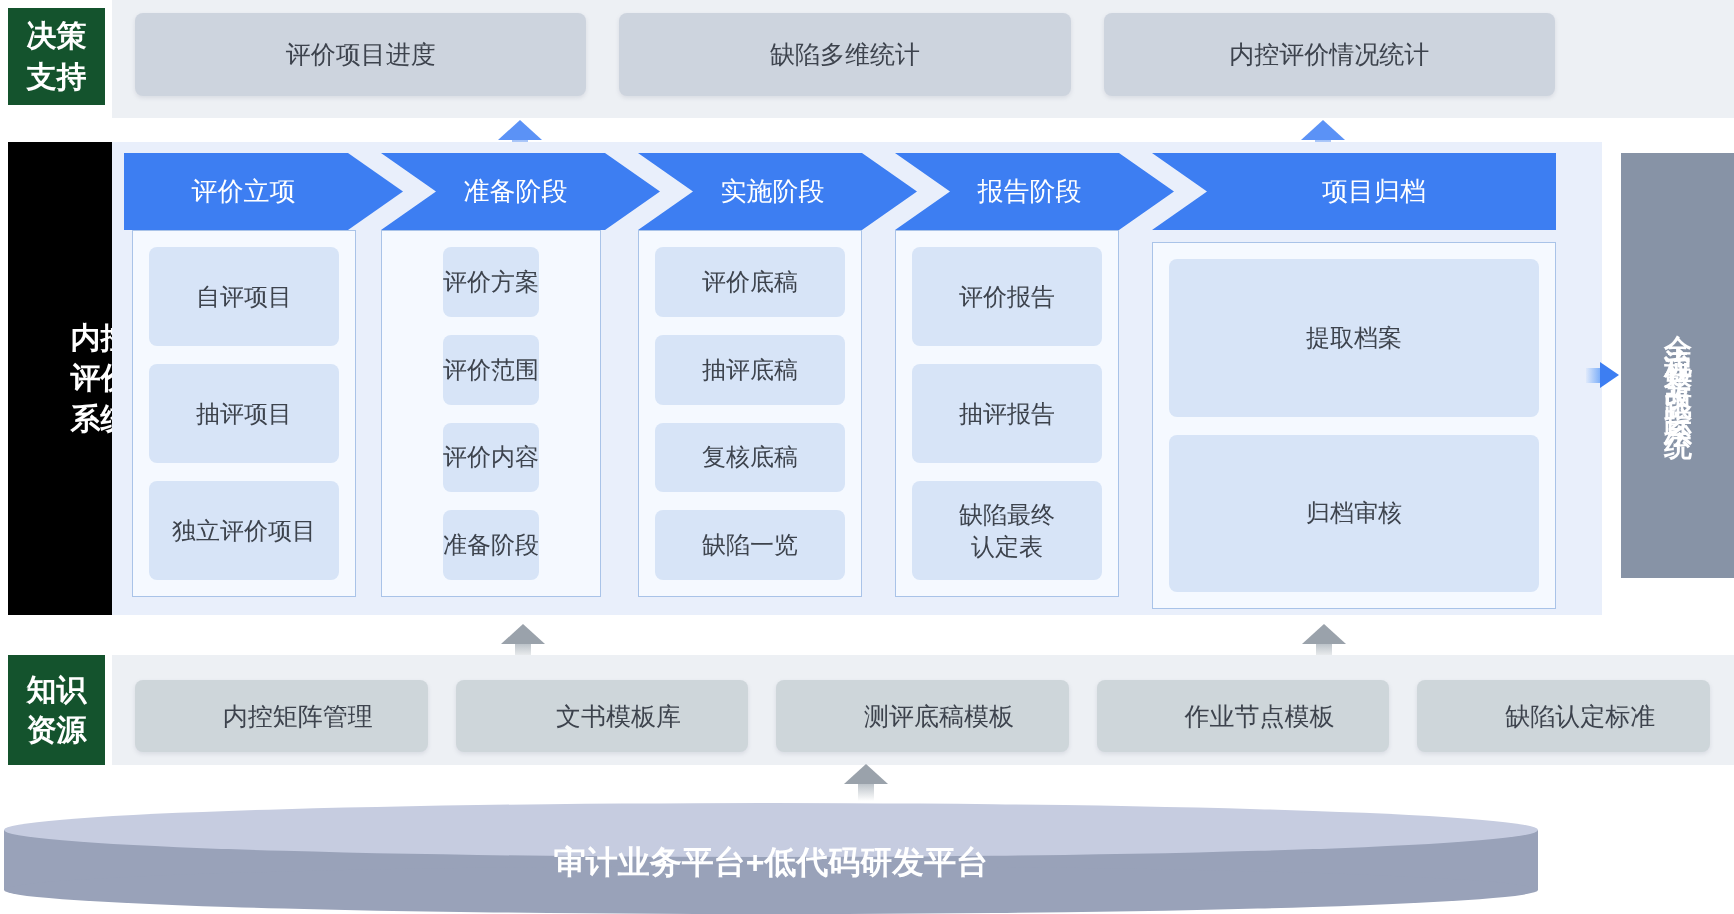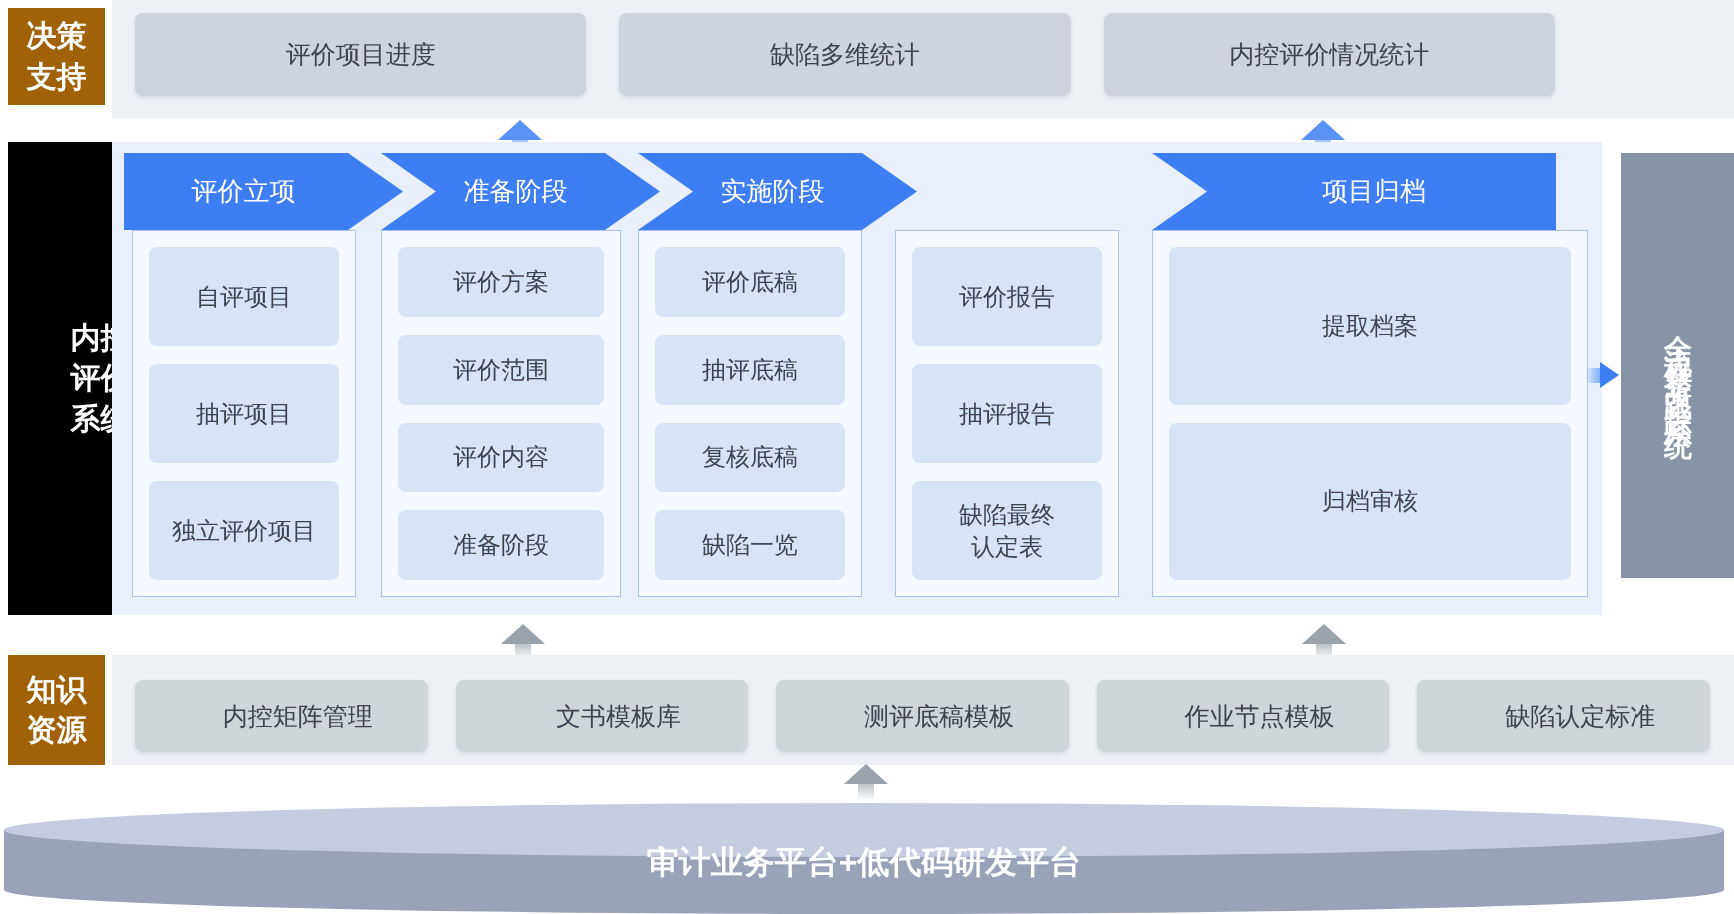--- a/index.html
+++ b/index.html
@@ -4,21 +4,21 @@
 <style>
   html,body{margin:0;padding:0;background:#ffffff;}
   body{font-family:"Liberation Sans","DejaVu Sans",sans-serif;}
   .canvas{position:relative;width:1734px;height:914px;background:#ffffff;overflow:hidden;}
 
   
   .row-bg{position:absolute;background:#edf0f4;}
   .side-label{position:absolute;display:flex;align-items:center;justify-content:center;
     color:#ffffff;font-weight:bold;font-size:30px;line-height:1.35;text-align:center;
     white-space:pre-line;}
-  .side-label.gray{background:#a16207;}
+  .side-label.gray{background:#14532d;}
   .side-label.blue{background:#000000;padding-left:44px;}
 
   .gbox{display:flex;align-items:center;justify-content:center;background:#cdd4de;
     border-radius:8px;font-size:25px;color:#3d434d;box-shadow:0 2px 4px rgba(120,130,150,.18);}
   .kbox{display:flex;align-items:center;justify-content:center;background:#ced6da;
     border-radius:8px;font-size:25px;color:#3d434d;box-shadow:0 2px 4px rgba(120,130,150,.18);padding-left:33px;}
 
   
   .decision-bg{left:112px;top:0;width:1622px;height:118px;}
   .decision-label{left:8px;top:8px;width:97px;height:97px;}
@@ -52,21 +52,21 @@
     font-weight:bold;font-size:28px;letter-spacing:12px;}
 
   
   .knowledge-bg{left:112px;top:655px;width:1622px;height:110px;}
   .knowledge-label{left:8px;top:655px;width:97px;height:110px;}
   .knowledge-boxes{position:absolute;left:135px;top:680px;width:1575px;height:72px;
     display:flex;gap:28px;}
   .knowledge-boxes .kbox{flex:1;}
 
   
-  .platform{position:absolute;left:4px;top:803px;width:1720px;height:111px;}
+  .platform{position:absolute;left:4px;top:803px;width:1534px;height:111px;}
   .platform .cyl-top{position:absolute;left:0;top:0;width:100%;height:54px;border-radius:50%;
     background:#c6cce0;}
   .platform .cyl-body{position:absolute;left:0;top:27px;bottom:24px;width:100%;background:#99a2b9;}
   .platform .cyl-bottom{position:absolute;left:0;bottom:0;width:100%;height:48px;border-radius:50%;
     background:#99a2b9;}
   .platform .cyl-label{position:absolute;left:0;top:38px;width:100%;text-align:center;
     color:#ffffff;font-weight:bold;font-size:32px;}
 
   
   .arrow-up{position:absolute;width:44px;}
@@ -117,50 +117,51 @@
       <div class="chev first">评价立项</div>
       <div class="pcol" style="width:224px;margin-left:8px;">
         <div class="pbox">自评项目</div>
         <div class="pbox">抽评项目</div>
         <div class="pbox">独立评价项目</div>
       </div>
     </div>
 
     <div class="phase" style="left:269px;width:279px;">
       <div class="chev mid">准备阶段</div>
-      <div class="pcol" style="width:240px;">
+      <div class="pcol" style="width:220px;align-items:center;">
         <div class="pbox">评价方案</div>
         <div class="pbox">评价范围</div>
         <div class="pbox">评价内容</div>
         <div class="pbox">准备阶段</div>
       </div>
     </div>
 
     <div class="phase" style="left:526px;width:279px;">
       <div class="chev mid">实施阶段</div>
       <div class="pcol" style="width:224px;">
         <div class="pbox">评价底稿</div>
         <div class="pbox">抽评底稿</div>
         <div class="pbox">复核底稿</div>
         <div class="pbox">缺陷一览</div>
       </div>
     </div>
 
     <div class="phase" style="left:783px;width:279px;">
+      <div class="chev mid">报告阶段</div>
       <div class="pcol" style="width:224px;">
         <div class="pbox">评价报告</div>
         <div class="pbox">抽评报告</div>
         <div class="pbox">缺陷最终
 认定表</div>
       </div>
     </div>
 
     <div class="phase" style="left:1040px;width:404px;">
       <div class="chev last">项目归档</div>
-      <div class="pcol" style="width:436px;">
+      <div class="pcol" style="width:404px;margin-top:12px;">
         <div class="pbox">提取档案</div>
         <div class="pbox">归档审核</div>
       </div>
     </div>
 
   </div>
 
   <div class="arrow-right">
     <div class="stem"></div>
       <div class="head"></div>

